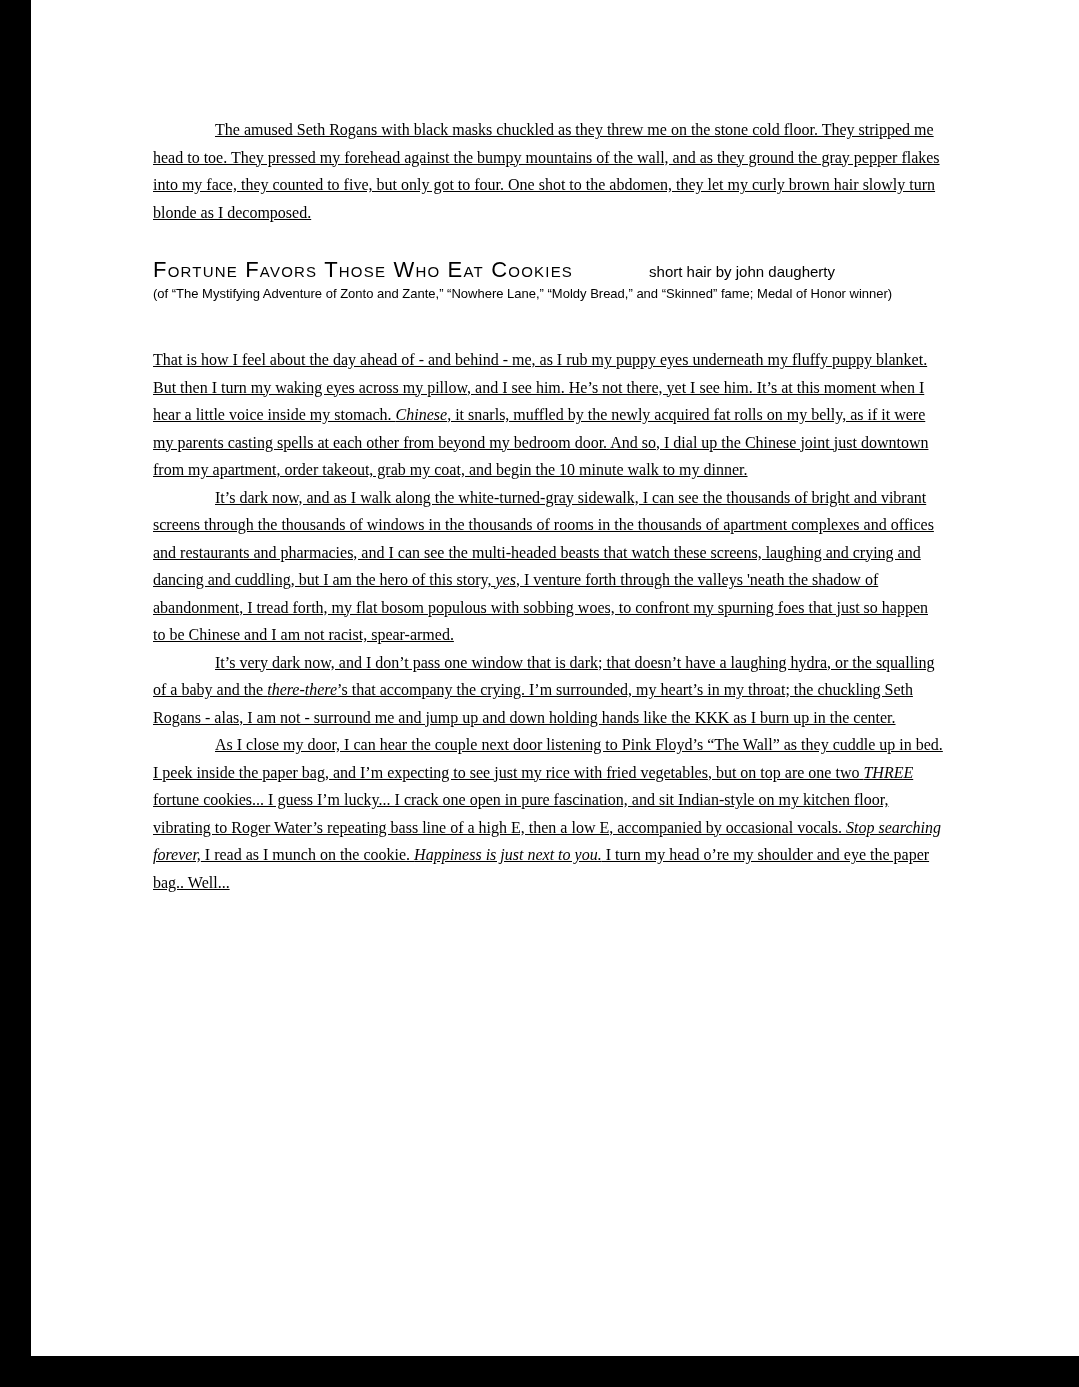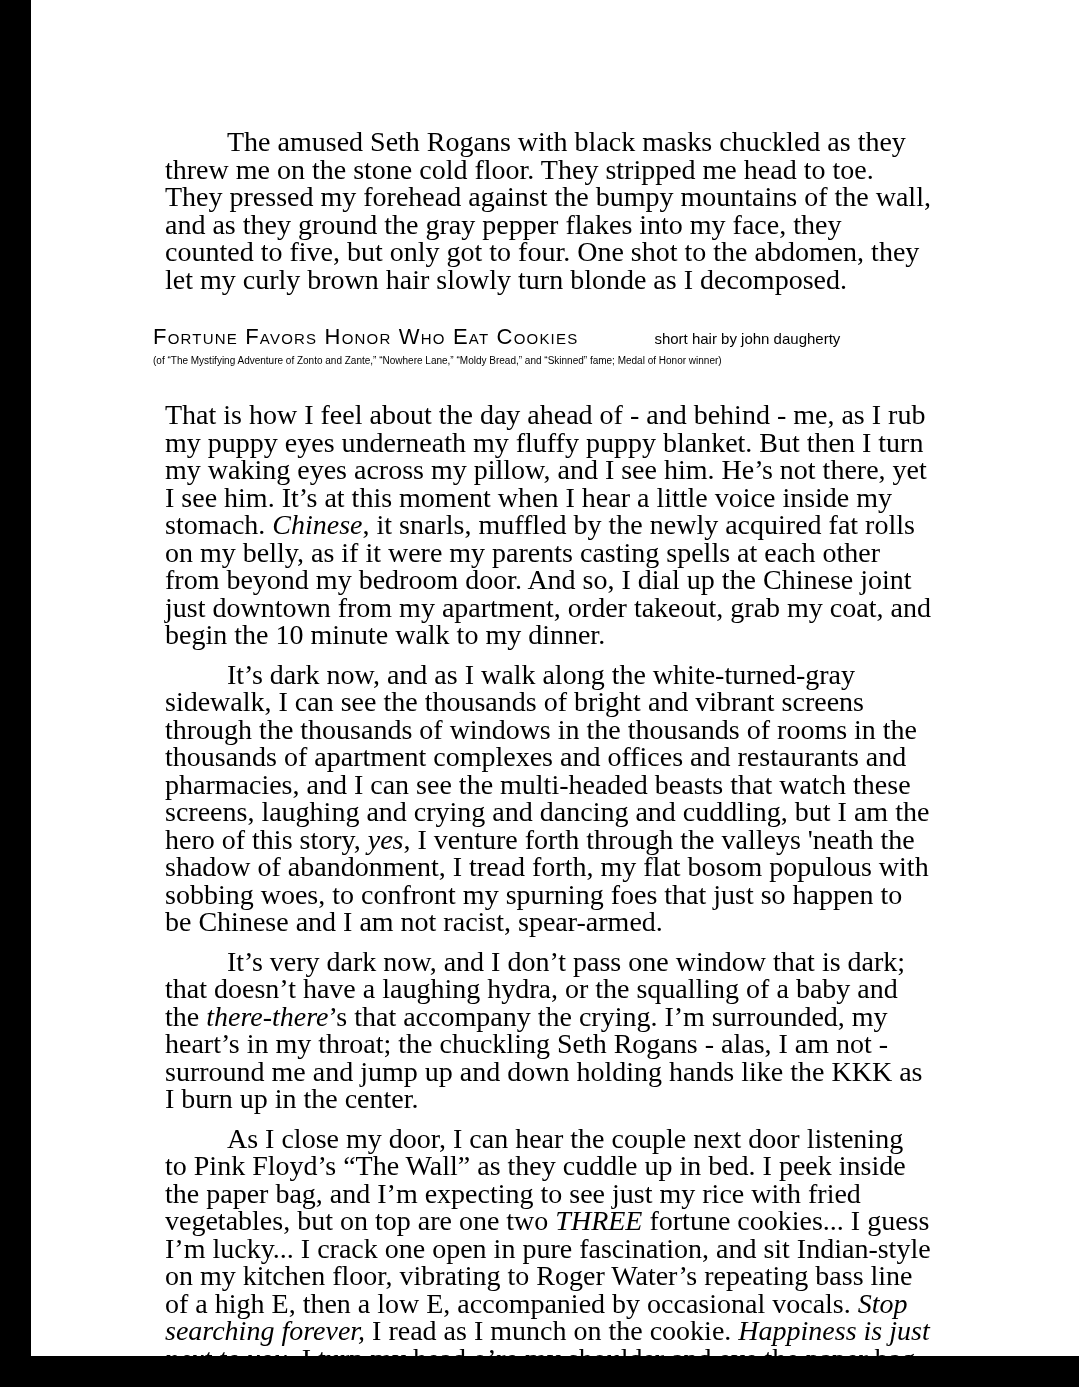--- a/index.html
+++ b/index.html
@@ -27,25 +27,26 @@
     background: #000000;
   }
   .content {
     position: absolute;
     left: 153px;
     top: 116px;
     width: 790px;
     color: #000000;
   }
   .body-para {
-    margin: 12px;
+    margin: 0;
     font-family: "Liberation Serif", serif;
-    font-size: 28px;
+    font-size: 16px;
     line-height: 27.5px;
     letter-spacing: 0;
+    text-decoration: underline;
   }
   .body-para.indent {
     text-indent: 62px;
   }
   .body-para em {
     font-style: italic;
   }
   .title-row {
     display: flex;
     align-items: baseline;
@@ -62,40 +63,40 @@
     letter-spacing: 1.2px;
   }
   .byline {
     margin-left: 76px;
     font-family: "Liberation Sans", sans-serif;
     font-size: 15px;
     font-weight: 400;
   }
   .credit {
     font-family: "Liberation Sans", sans-serif;
-    font-size: 10px;
+    font-size: 13px;
     line-height: 16px;
-    margin: 0 0 32px 0;
+    margin: 0 0 44px 0;
     white-space: nowrap;
   }
 </style>
 </head>
 <body>
 
 <div class="page">
   <div class="edge-left"></div>
   <div class="edge-bottom"></div>
 
   <div class="content">
     <div>
         <p class="body-para indent"><span>The amused Seth Rogans with black masks chuckled as they threw me on the stone cold floor. They stripped me head to toe. They pressed my forehead against the bumpy mountains of the wall, and as they ground the gray pepper flakes into my face, they counted to five, but only got to four. One shot to the abdomen, they let my curly brown hair slowly turn blonde as I decomposed.</span></p>
       </div>
 
     <div class="title-row">
-      <h1 class="story-title">Fortune Favors Honor Who Eat Cookies</h1>
+      <h1 class="story-title">Fortune Favors Those Who Eat Cookies</h1>
       <span class="byline">short hair by john daugherty</span>
     </div>
     <div class="credit">(of “The Mystifying Adventure of Zonto and Zante,” “Nowhere Lane,” “Moldy Bread,” and “Skinned” fame; Medal of Honor winner)</div>
 
     <div>
         <p class="body-para"><span>That is how I feel about the day ahead of - and behind - me, as I rub my puppy eyes underneath my fluffy puppy blanket. But then I turn my waking eyes across my pillow, and I see him. He’s not there, yet I see him. It’s at this moment when I hear a little voice inside my stomach. </span><em>Chinese</em><span>, it snarls, muffled by the newly acquired fat rolls on my belly, as if it were my parents casting spells at each other from beyond my bedroom door. And so, I dial up the Chinese joint just downtown from my apartment, order takeout, grab my coat, and begin the 10 minute walk to my dinner.</span></p>
         <p class="body-para indent"><span>It’s dark now, and as I walk along the white-turned-gray sidewalk, I can see the thousands of bright and vibrant screens through the thousands of windows in the thousands of rooms in the thousands of apartment complexes and offices and restaurants and pharmacies, and I can see the multi-headed beasts that watch these screens, laughing and crying and dancing and cuddling, but I am the hero of this story, </span><em>yes</em><span>, I venture forth through the valleys 'neath the shadow of abandonment, I tread forth, my flat bosom populous with sobbing woes, to confront my spurning foes that just so happen to be Chinese and I am not racist, spear-armed.</span></p>
         <p class="body-para indent"><span>It’s very dark now, and I don’t pass one window that is dark; that doesn’t have a laughing hydra, or the squalling of a baby and the </span><em>there-there</em><span>’s that accompany the crying. I’m surrounded, my heart’s in my throat; the chuckling Seth Rogans - alas, I am not - surround me and jump up and down holding hands like the KKK as I burn up in the center.</span></p>
         <p class="body-para indent"><span>As I close my door, I can hear the couple next door listening to Pink Floyd’s “The Wall” as they cuddle up in bed. I peek inside the paper bag, and I’m expecting to see just my rice with fried vegetables, but on top are one two </span><em>THREE</em><span> fortune cookies... I guess I’m lucky... I crack one open in pure fascination, and sit Indian-style on my kitchen floor, vibrating to Roger Water’s repeating bass line of a high E, then a low E, accompanied by occasional vocals. </span><em>Stop searching forever,</em><span> I read as I munch on the cookie. </span><em>Happiness is just next to you.</em><span> I turn my head o’re my shoulder and eye the paper bag.. Well...</span></p>
       </div>

